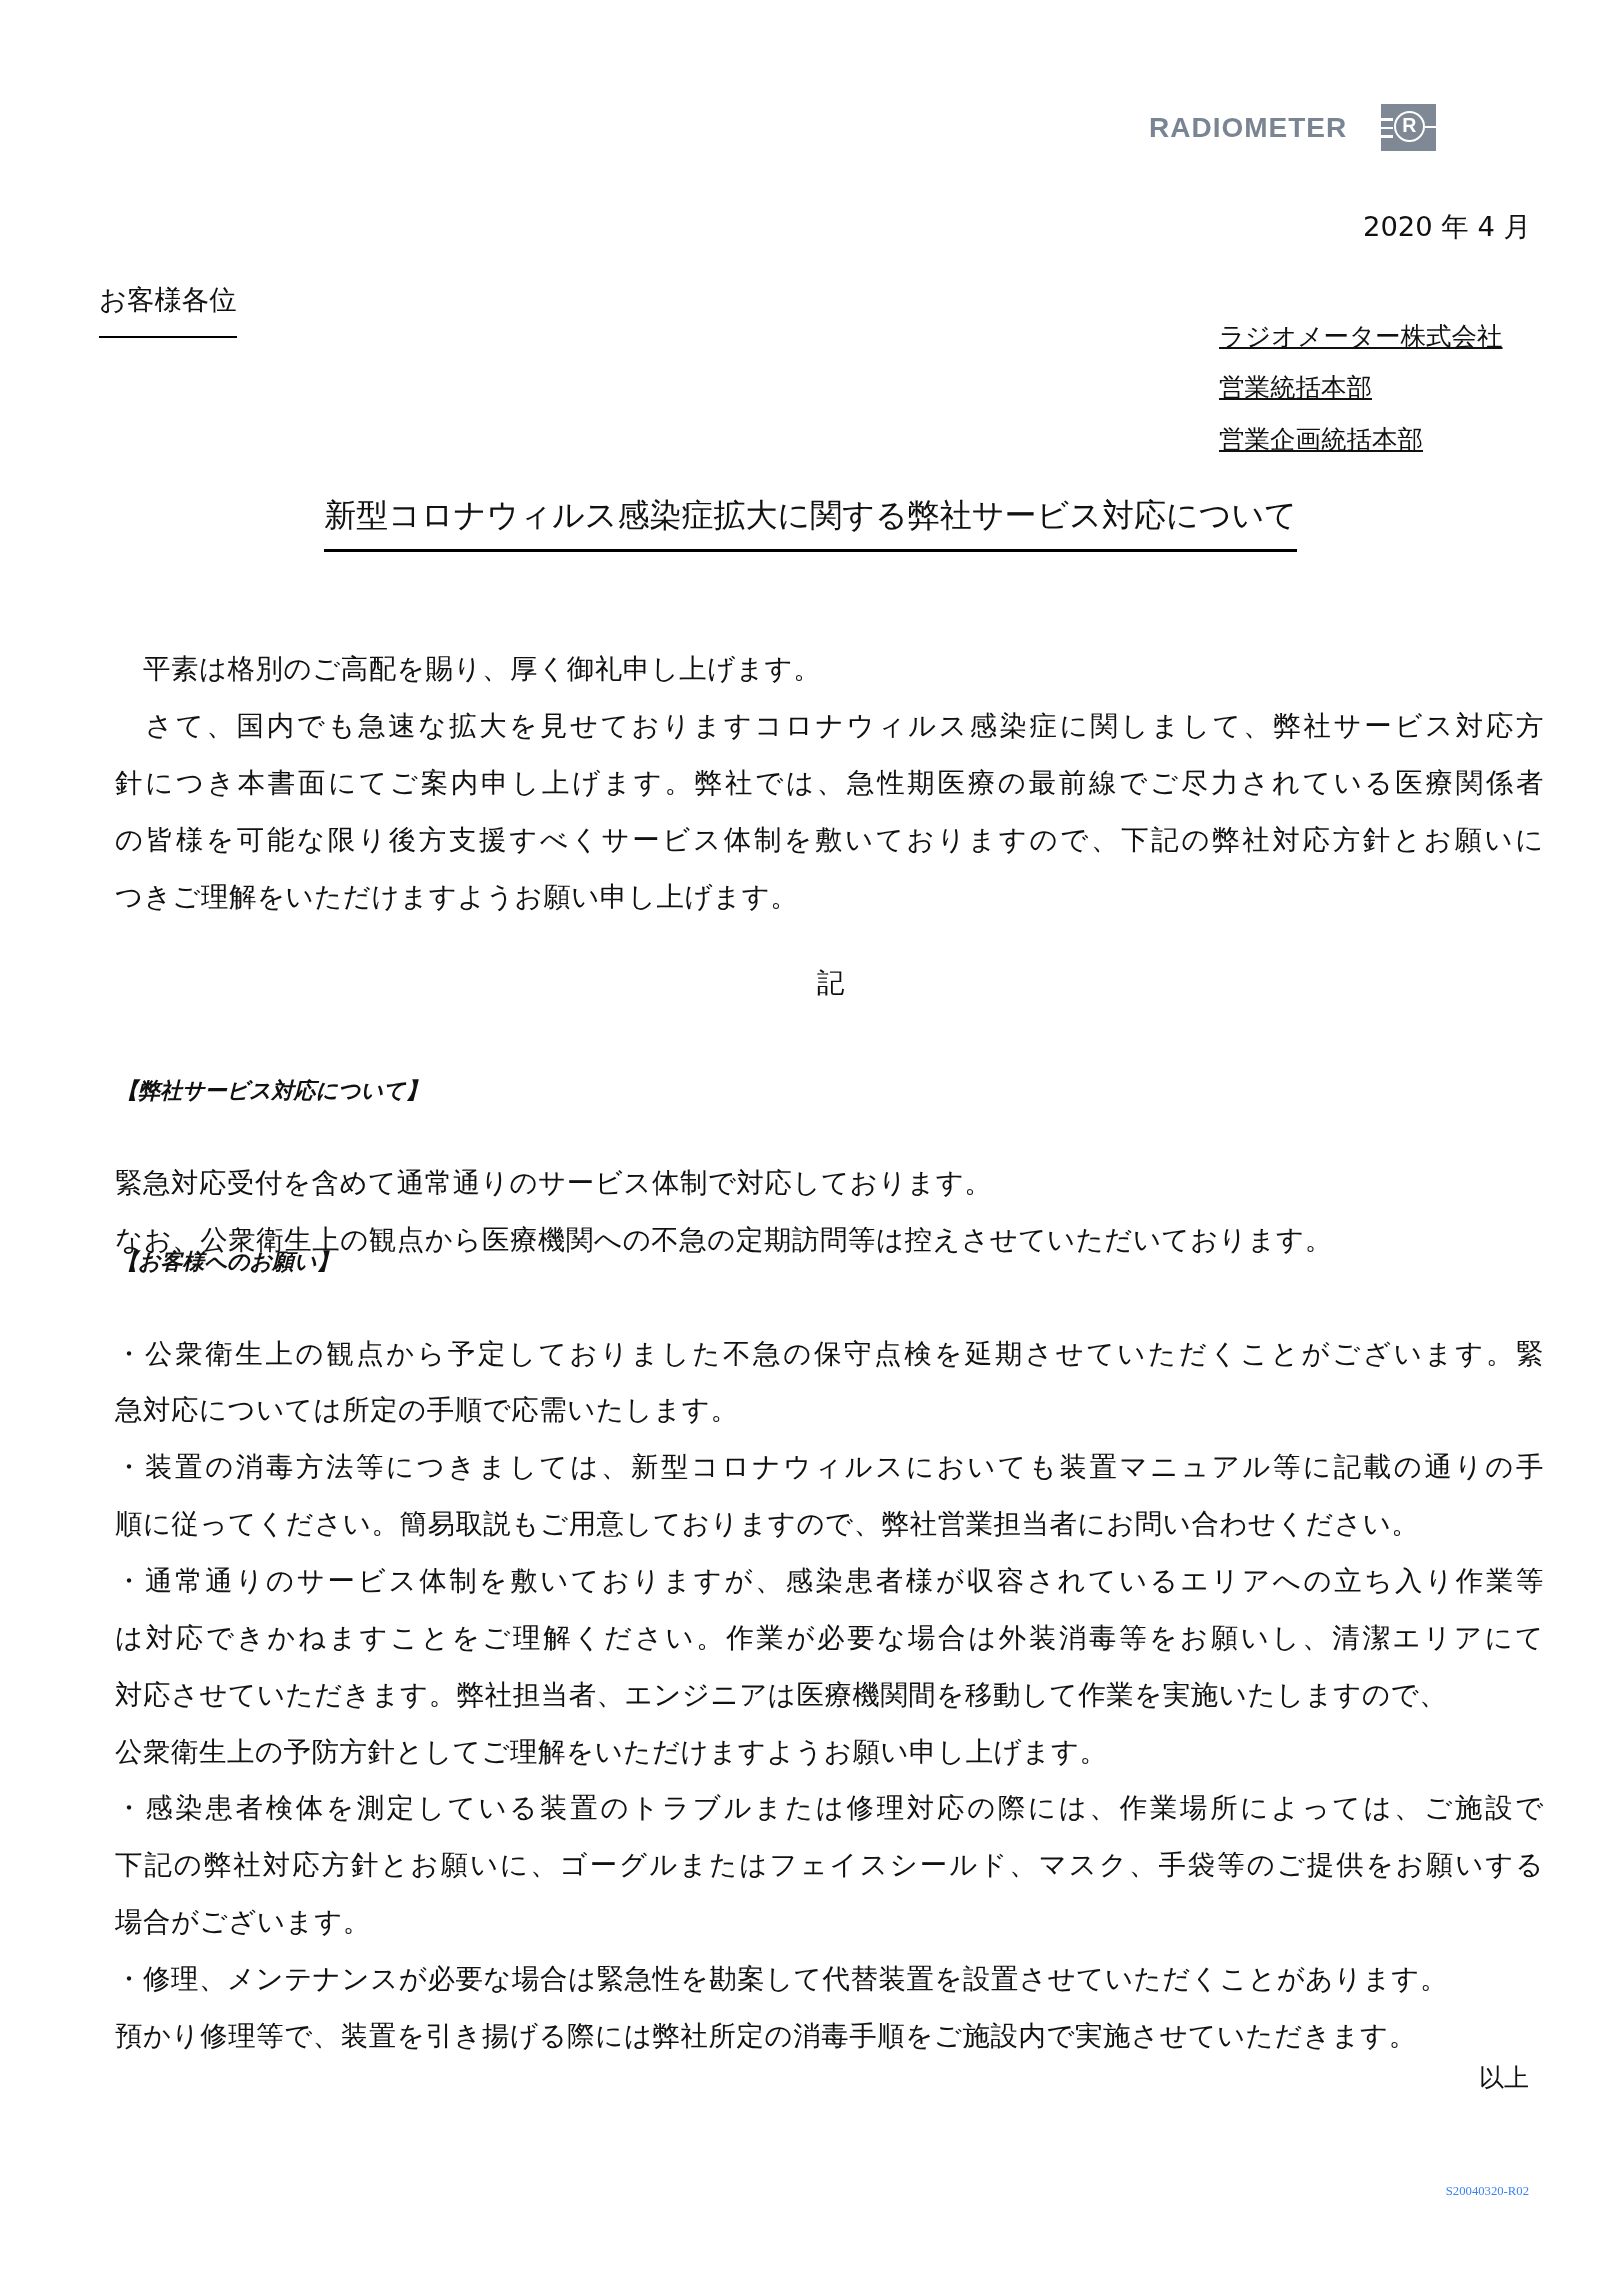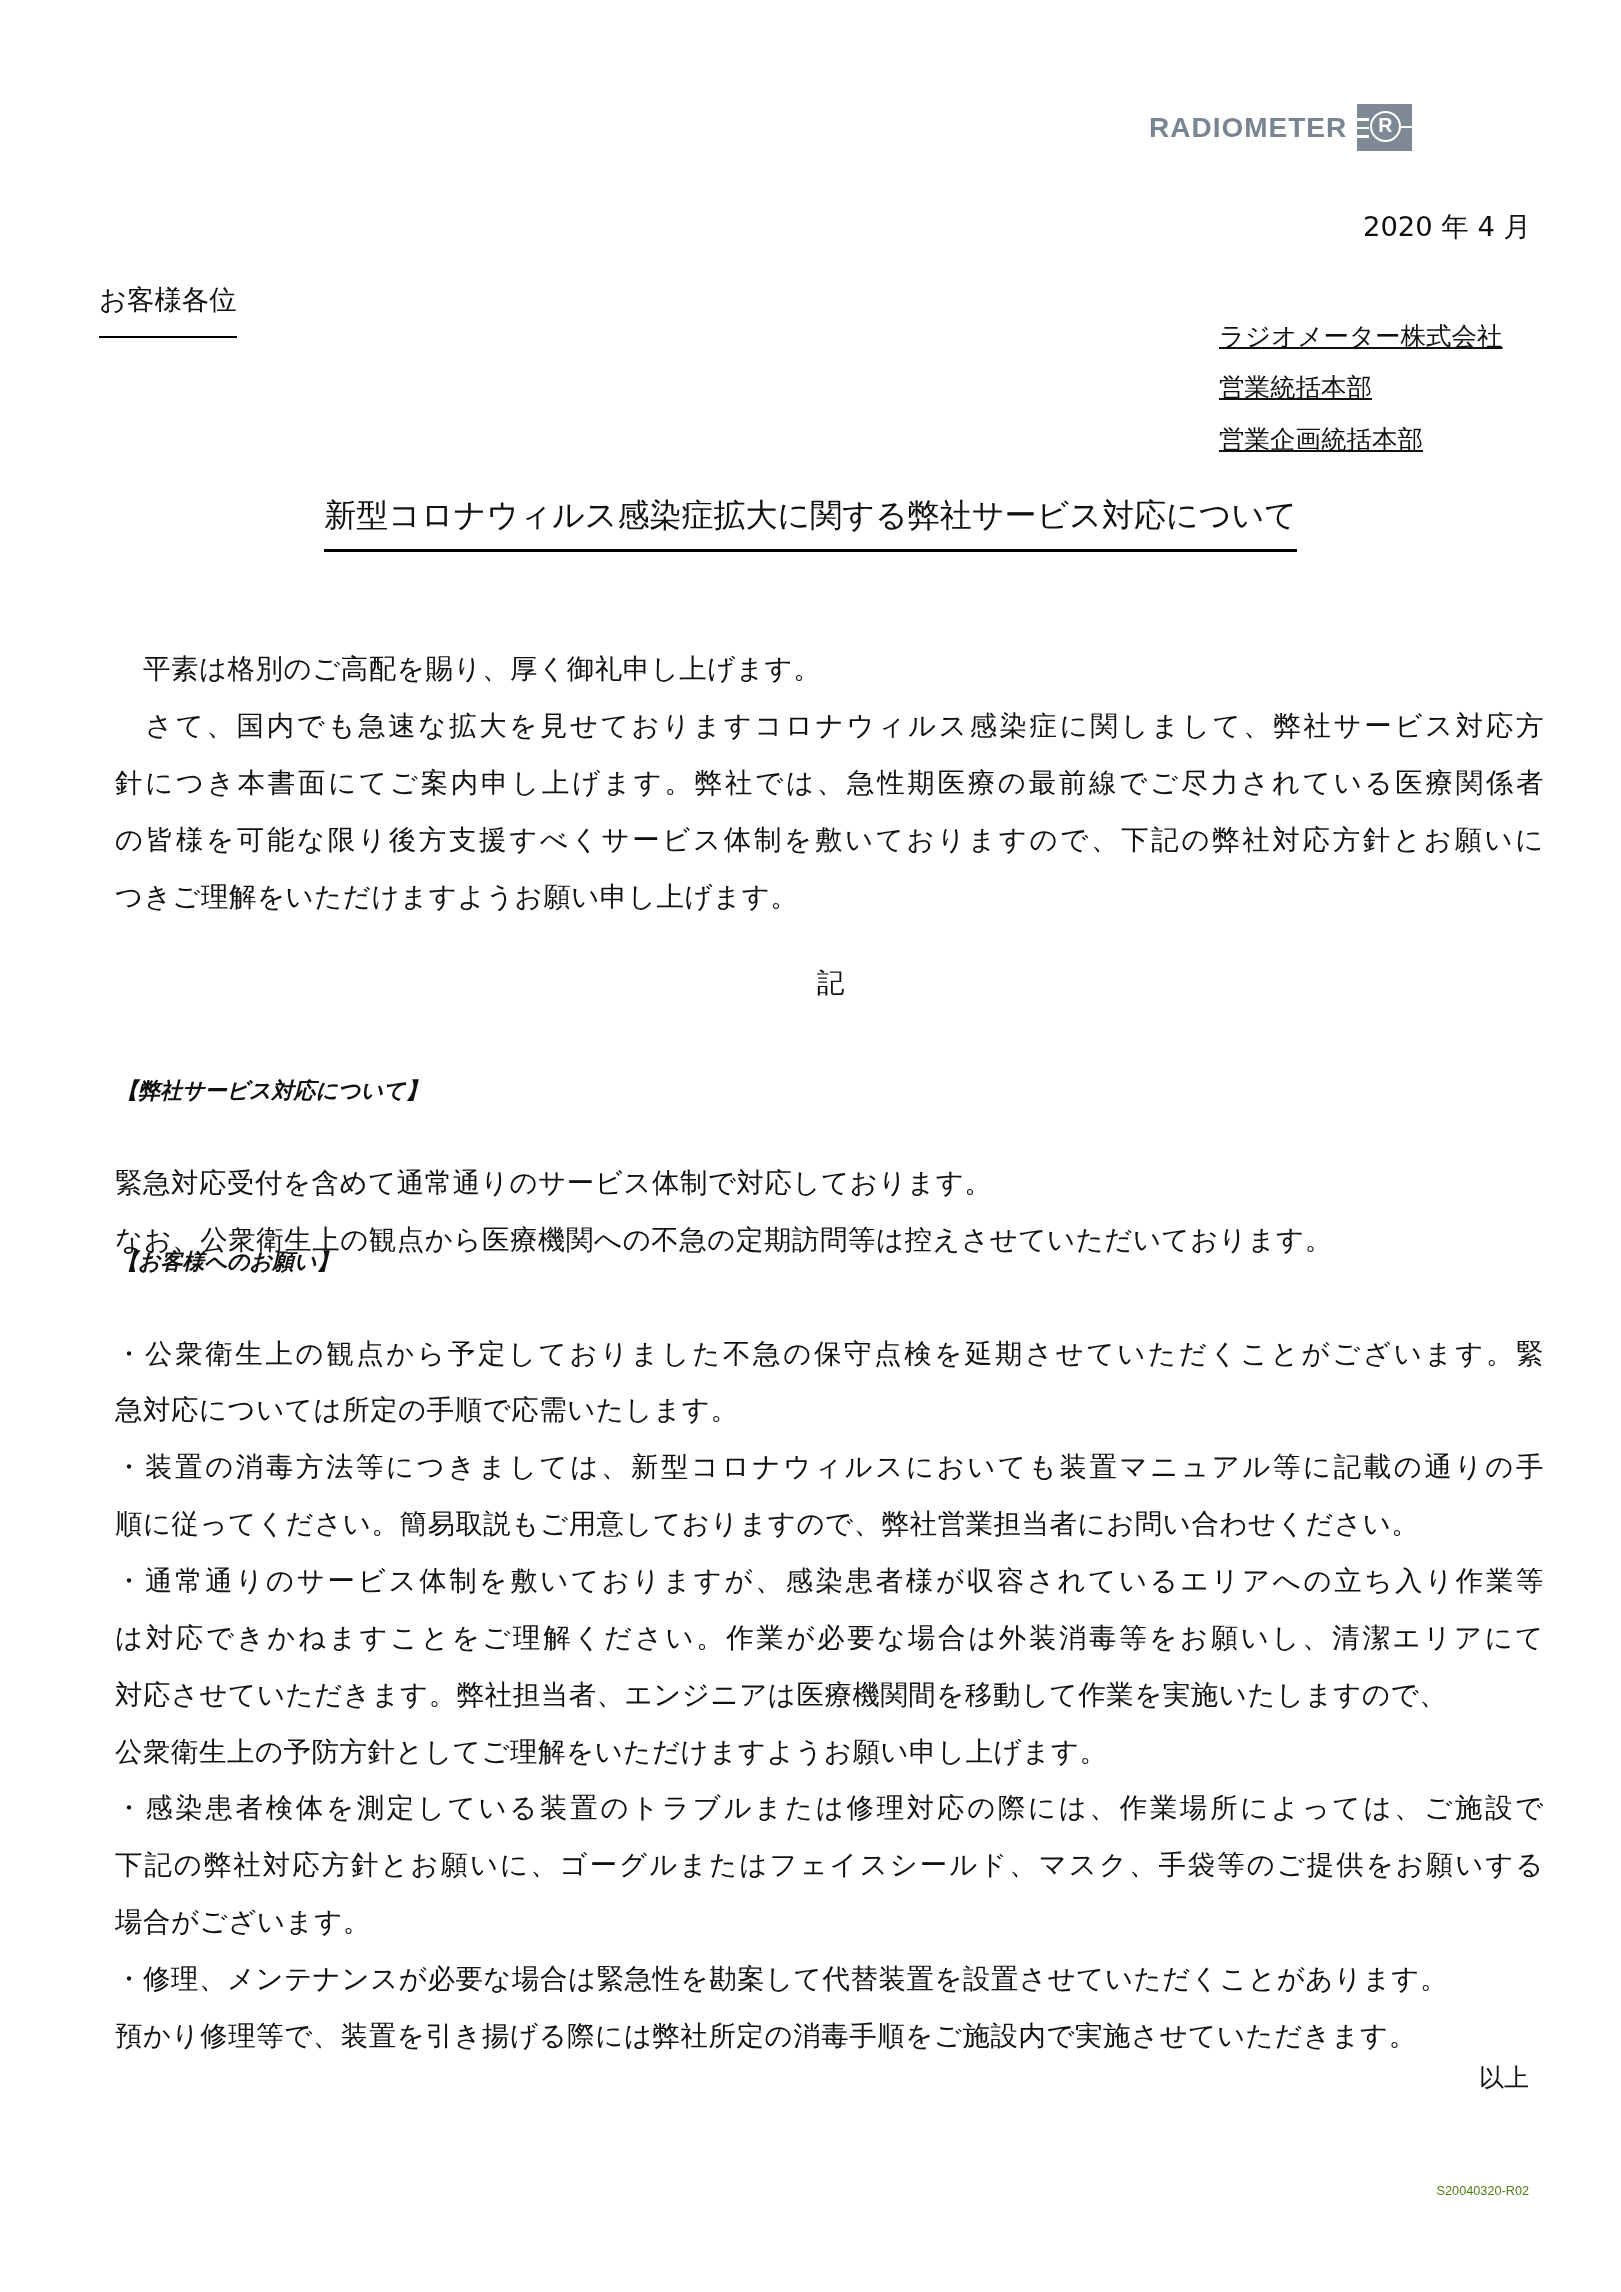--- a/index.html
+++ b/index.html
@@ -1,21 +1,21 @@
 <!DOCTYPE html>
 <html><head>
 <meta charset="utf-8">
 <style>
   html, body { margin: 0; padding: 0; background: #ffffff; }
   body {
     width: 1621px; height: 2293px; position: relative; overflow: hidden;
     font-family: "DejaVu Sans", "Liberation Sans", sans-serif;
     color: #111111;
   }
-  .abs { position: absolute; white-space: nowrap; }
+  .abs { position: absolute; white-space: nowrap; gap: 24px; }
   .logo {
     left: 1149px; top: 104px; height: 47px; display: flex; align-items: center;
   }
   .logo-text {
     font-family: "Liberation Sans", sans-serif; font-weight: bold;
     font-size: 28px; letter-spacing: 1px; color: #7a8593;
   }
   .logo-mark {
     margin-left: 9.8px; width: 55px; height: 47px; background: #7f8996;
     position: relative;
@@ -39,21 +39,21 @@
     left: 0; width: 1621px; top: 494px; text-align: center; font-size: 32px;
   }
   .title span { border-bottom: 3.9px solid #000; padding-bottom: 15px; }
   .line { left: 115px; font-size: 27.4px; letter-spacing: 0.6px; margin-top: 32px; }
   .line.justify { width: 1429px; text-align: justify; text-align-last: justify; }
   .heading { left: 116px; font-size: 22px; font-weight: bold; font-style: italic; }
   .ki { left: 817px; top: 965px; font-size: 27.4px; }
   .ijou { right: 92px; top: 2061px; font-size: 25px; }
   .docnum {
     right: 92px; top: 2184px; font-size: 12.7px;
-    font-family: Liberation Sans, sans-serif; color: #4d7c0f; margin-left: 36px;
+    font-family: Liberation Serif, serif; color: #3b82f6; margin-left: 36px;
   }
 </style>
 </head>
 <body>
 
 <div class="abs logo">
   <span class="logo-text">RADIOMETER</span>
   <span class="logo-mark">
     <span class="bar bl1"></span>
       <span class="bar bl2"></span>

